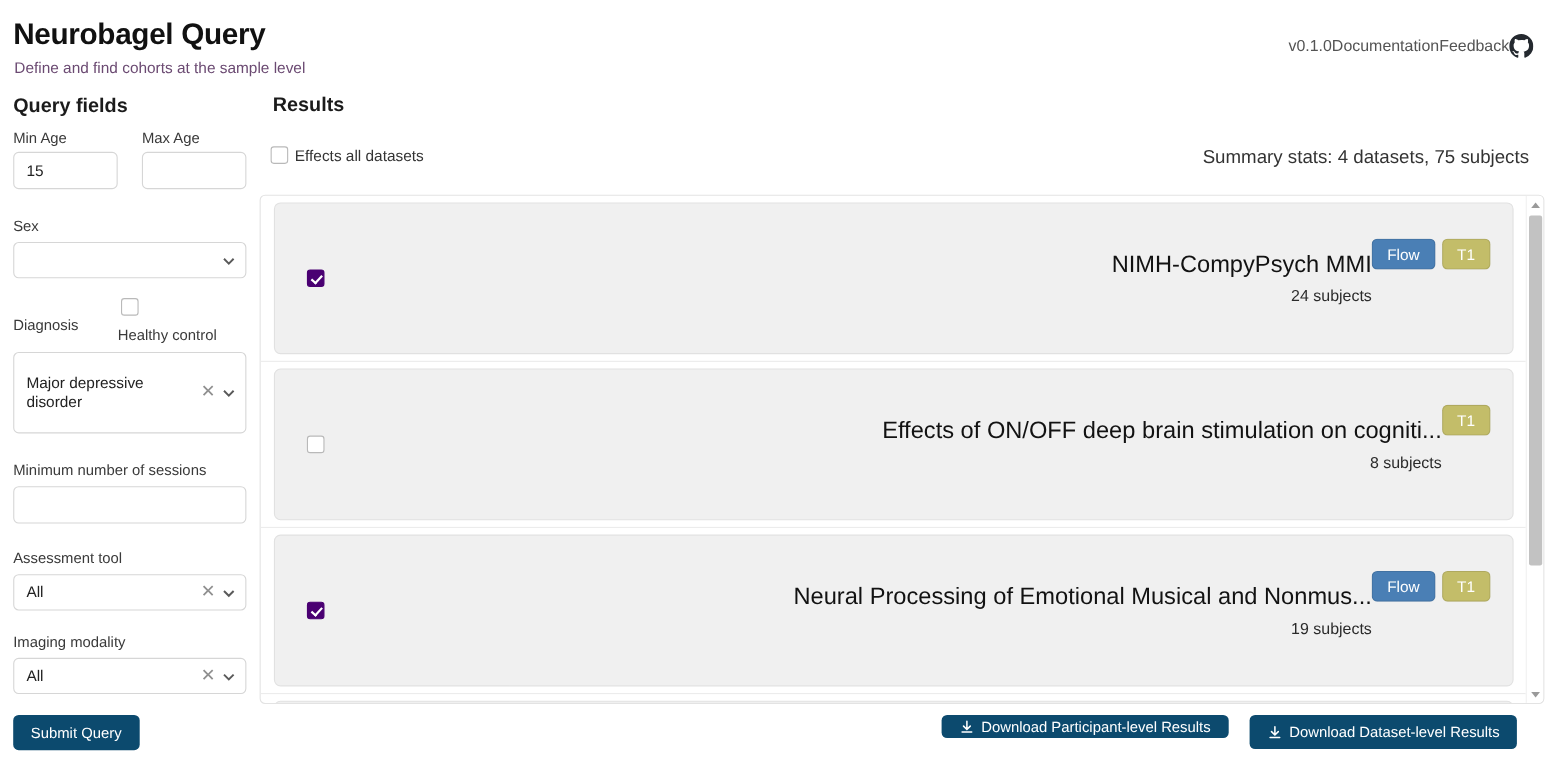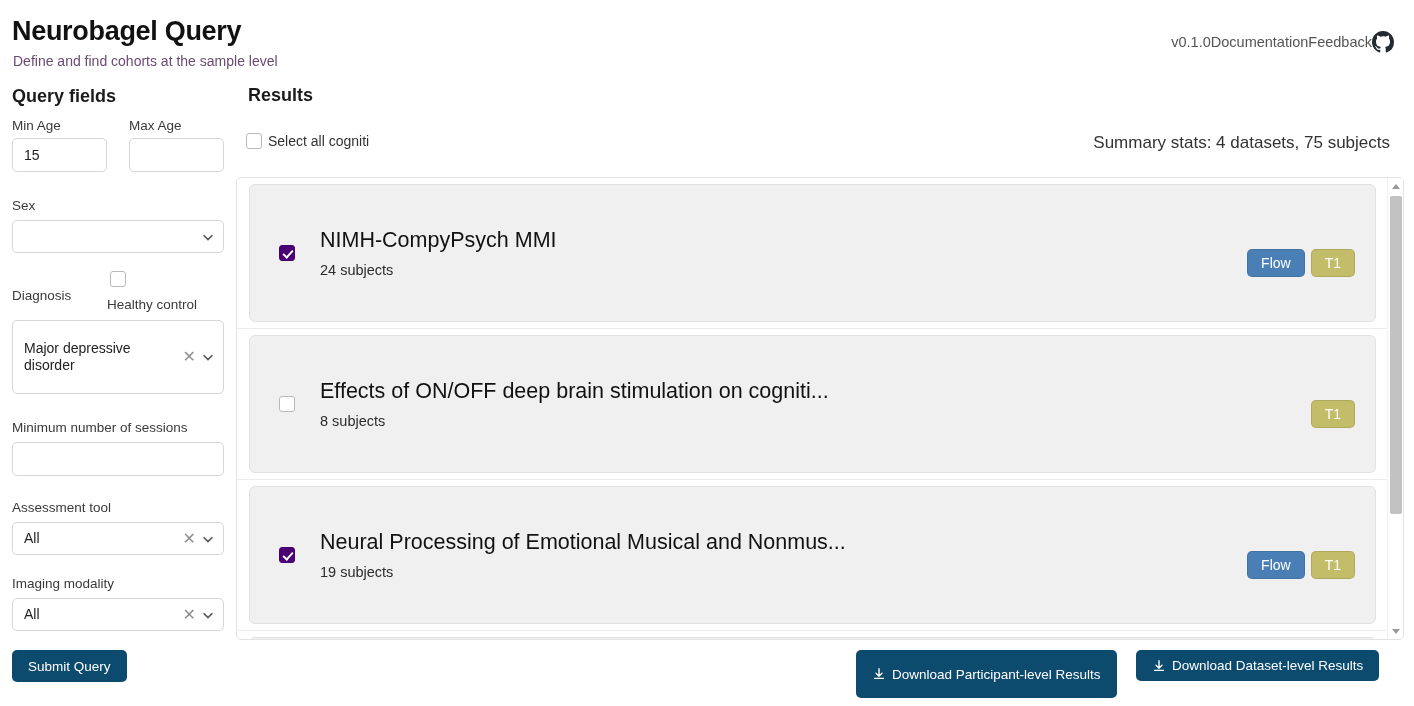--- a/index.html
+++ b/index.html
@@ -119,45 +119,45 @@
   .card {
     position:relative;
     background:#f0f0f0;
     border:1px solid #e1e1e1;
     border-radius:6px;
     height:138px;
     display:flex; align-items:center;
   }
   .card-cb { position:relative; flex:0 0 auto; margin-left:29px; }
   .card-cb .cbox { position:relative; }
-  .card-text { flex:1; margin-left:25px; }
+  .card-text { flex:1; margin-left:25px;text-align:right; }
   .card-title { font-size:21.5px; color:#121212; line-height:1.15; margin-bottom:10px; }
   .card-sub { font-size:14.5px; color:#2b2b2b; }
-  .card-chips { flex:0 0 auto; display:flex; gap:6px; margin-right:20px; align-self:flex-start; margin-top:64px; }
+  .card-chips { flex:0 0 auto; display:flex; gap:6px; margin-right:20px; align-self:flex-start; margin-top:32px; }
   .chip {
     border-radius:5px; padding:5px 13px;
     font-size:14px; color:#ffffff;
     border:1px solid rgba(0,0,0,0.10);
     cursor:pointer;
   }
 
   
   .sbar {
     position:absolute; right:0; top:0; width:16px; height:461px;
     background:#ffffff; border-left:1px solid #f1f1f1;
   }
   .sarrow { position:absolute; left:0; width:16px; height:16px; display:flex; align-items:center; justify-content:center; cursor:pointer; }
   .sarrow.up { top:0; } .sarrow.down { bottom:0; }
   .sarrow span { width:0;height:0;border-left:4px solid transparent;border-right:4px solid transparent; }
   .sarrow.up span { border-bottom:5px solid #9a9a9a; }
   .sarrow.down span { border-top:5px solid #9a9a9a; }
   .sthumb { position:absolute; left:2px; top:18px; width:12px; height:318px; background:#c2c2c2; border-radius:2px; cursor:pointer; }
 
   
-  #dl-participant { position:absolute; left:856px; top:650px; height:48px; }
+  #dl-participant { position:absolute; left:856px; top:650px; height:21px; }
   #dl-dataset     { position:absolute; left:1136px; top:650px; height:31px; }
   .dl-ico { width:14px; height:14px; display:block; }
 </style>
 </head>
 <body>
 
 <div class="header">
   <div class="app-title">Neurobagel Query</div>
   <div class="app-subtitle">Define and find cohorts at the sample level</div>
   <div class="header-right">
@@ -234,21 +234,21 @@
           </svg>
       </span>
     </span>
   </div>
 
   <button id="submit-query" class="btn-purple">Submit Query</button>
 </div>
 
 <div class="results-head">Results</div>
 <div class="cbox selectall-box"></div>
-<div class="selectall-lbl">Select all cogniti</div>
+<div class="selectall-lbl">Effects all datasets</div>
 <div class="summary-stats">Summary stats: 4 datasets, 75 subjects</div>
 
 <div class="results-frame">
   <div class="results-scroll" id="results-scroll">
       <div class="card-wrap">
         <div class="card">
           <div class="card-cb">
             <div class="cbox checked"></div>
           </div>
           <div class="card-text">

